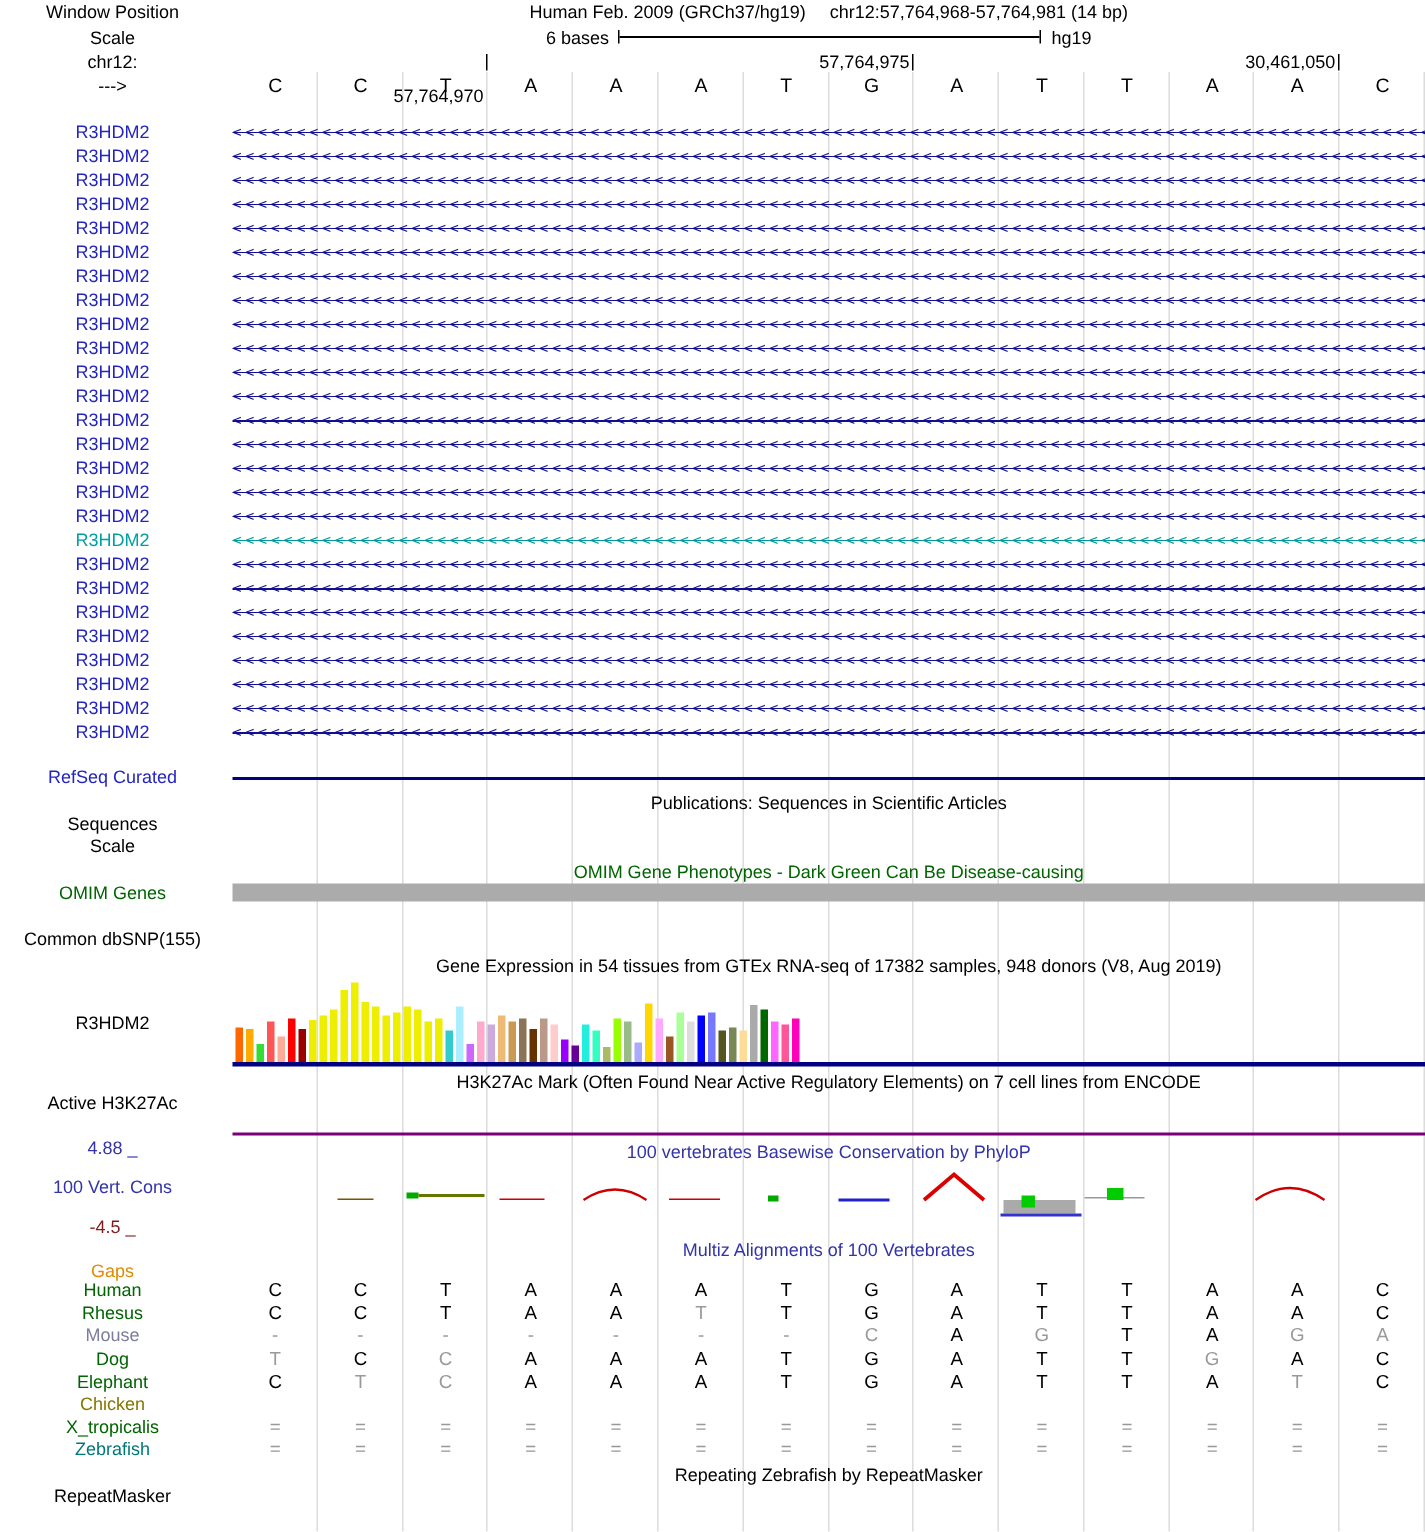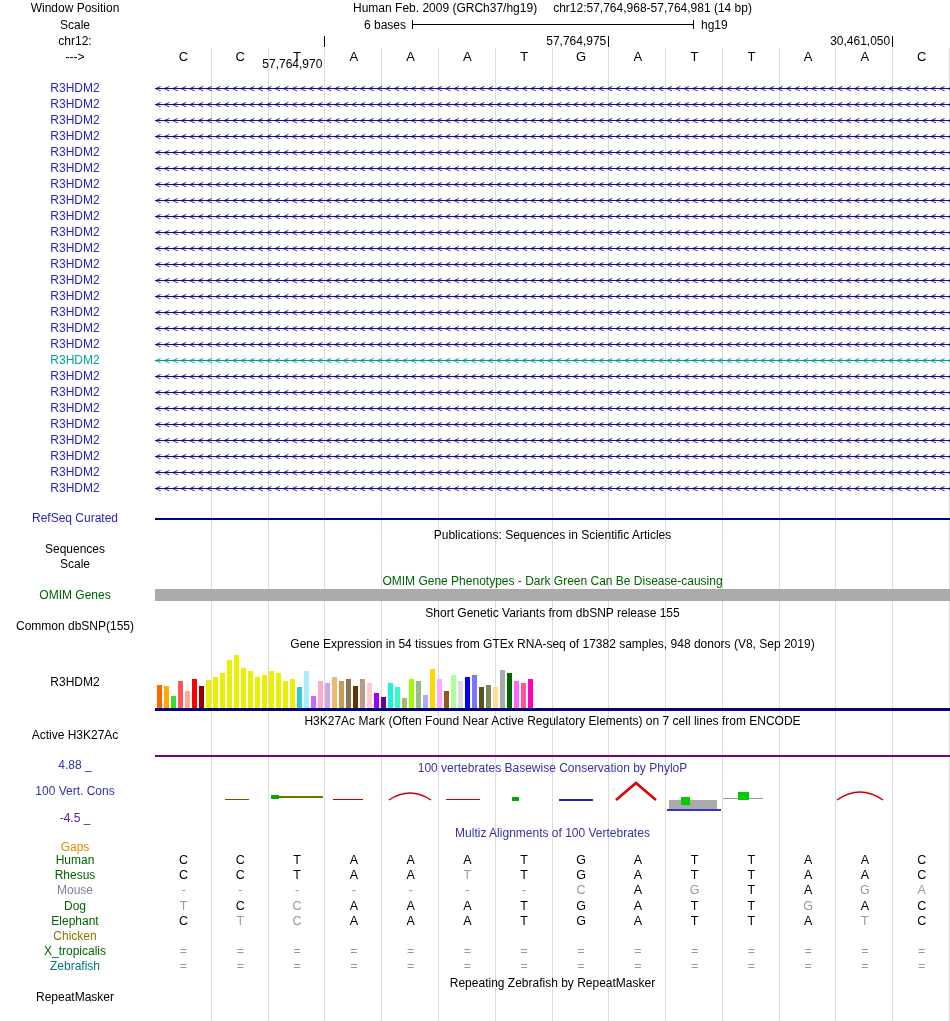--- a/index.html
+++ b/index.html
@@ -6,21 +6,21 @@
   html,body { width:950px; height:1021px; }
   body {
     position:relative; background:#fff; color:#000; overflow:hidden;
     font-family:"Liberation Sans","DejaVu Sans",sans-serif; font-size:12px;
   }
   .label-col { position:absolute; left:0; top:0; width:152px; height:100%; z-index:5; }
   .side-label { position:absolute; left:0; width:150px; text-align:center; height:13px; line-height:13px; white-space:nowrap; }
   .blue  { color:#2424C0; }
   .green { color:#006400; }
   .cons-blue { color:#3333AA; }
-  .tan { color:#4c1d95; }
+  .tan { color:#7f1d1d; }
   .orange { color:#E08A00; }
   .content-col { position:absolute; left:155px; top:0; width:795px; height:100%; }
   .gridline { position:absolute; top:48px; bottom:0; width:1px; background:#DCDCDC; }
   .title-row { position:absolute; left:0; width:100%; display:flex; justify-content:center; gap:16px; height:13px; line-height:13px; }
   .ctitle { position:absolute; left:0; width:100%; text-align:center; height:13px; line-height:13px; }
   .scale-text { position:absolute; left:0; top:19px; width:251px; text-align:right; height:13px; line-height:13px; }
   .scale-bar  { position:absolute; left:257px; top:20px; width:282px; height:9px;
                 border-left:1px solid #000; border-right:1px solid #000;
                 background:linear-gradient(to bottom,transparent 4px,#000 4px,#000 5px,transparent 5px); }
   .scale-hg19 { position:absolute; left:546px; top:19px; height:13px; line-height:13px; }
@@ -181,23 +181,22 @@
       <div class="gene-row" style="top: 482.3px; color: rgb(16, 16, 140);">&lt;&lt;&lt;&lt;&lt;&lt;&lt;&lt;&lt;&lt;&lt;&lt;&lt;&lt;&lt;&lt;&lt;&lt;&lt;&lt;&lt;&lt;&lt;&lt;&lt;&lt;&lt;&lt;&lt;&lt;&lt;&lt;&lt;&lt;&lt;&lt;&lt;&lt;&lt;&lt;&lt;&lt;&lt;&lt;&lt;&lt;&lt;&lt;&lt;&lt;&lt;&lt;&lt;&lt;&lt;&lt;&lt;&lt;&lt;&lt;&lt;&lt;&lt;&lt;&lt;&lt;&lt;&lt;&lt;&lt;&lt;&lt;&lt;&lt;&lt;&lt;&lt;&lt;&lt;&lt;&lt;&lt;&lt;&lt;&lt;&lt;&lt;&lt;&lt;&lt;&lt;&lt;&lt;&lt;&lt;&lt;&lt;&lt;&lt;&lt;&lt;&lt;&lt;&lt;&lt;&lt;&lt;&lt;&lt;&lt;&lt;&lt;&lt;&lt;&lt;&lt;&lt;&lt;&lt;&lt;</div>
     </div>
 
   <div class="hline" style="top:518px;height:2px;background:#000080"></div>
 
   <div class="ctitle green" style="top:575px">OMIM Gene Phenotypes - Dark Green Can Be Disease-causing</div>
 
   <div class="ctitle" style="top:529px">Publications: Sequences in Scientific Articles</div>
   <div class="hline" style="top:589px;height:12px;background:#ABABAB"></div>
 
-  <div class="ctitle" style="top:607px">Short Genetic Variants from dbSNP release 155</div>
-
-  <div class="ctitle" style="top:638px">Gene Expression in 54 tissues from GTEx RNA-seq of 17382 samples, 948 donors (V8, Sep 2019)</div>
+
+  <div class="ctitle" style="top:638px">Gene Expression in 54 tissues from GTEx RNA-seq of 17382 samples, 948 donors (V8, Aug 2019)</div>
   <div id="gtex-bars">
       <div class="gbar" style="left: 2px; top: 685px; height: 23px; background: rgb(255, 102, 0);"></div>
       <div class="gbar" style="left: 9px; top: 686px; height: 22px; background: rgb(255, 170, 0);"></div>
       <div class="gbar" style="left: 16px; top: 696px; height: 12px; background: rgb(51, 221, 51);"></div>
       <div class="gbar" style="left: 23px; top: 681px; height: 27px; background: rgb(255, 85, 85);"></div>
       <div class="gbar" style="left: 30px; top: 691px; height: 17px; background: rgb(255, 170, 153);"></div>
       <div class="gbar" style="left: 37px; top: 679px; height: 29px; background: rgb(255, 0, 0);"></div>
       <div class="gbar" style="left: 44px; top: 686px; height: 22px; background: rgb(153, 0, 0);"></div>
       <div class="gbar" style="left: 51px; top: 680px; height: 28px; background: rgb(238, 238, 0);"></div>
       <div class="gbar" style="left: 58px; top: 677px; height: 31px; background: rgb(238, 238, 0);"></div>

